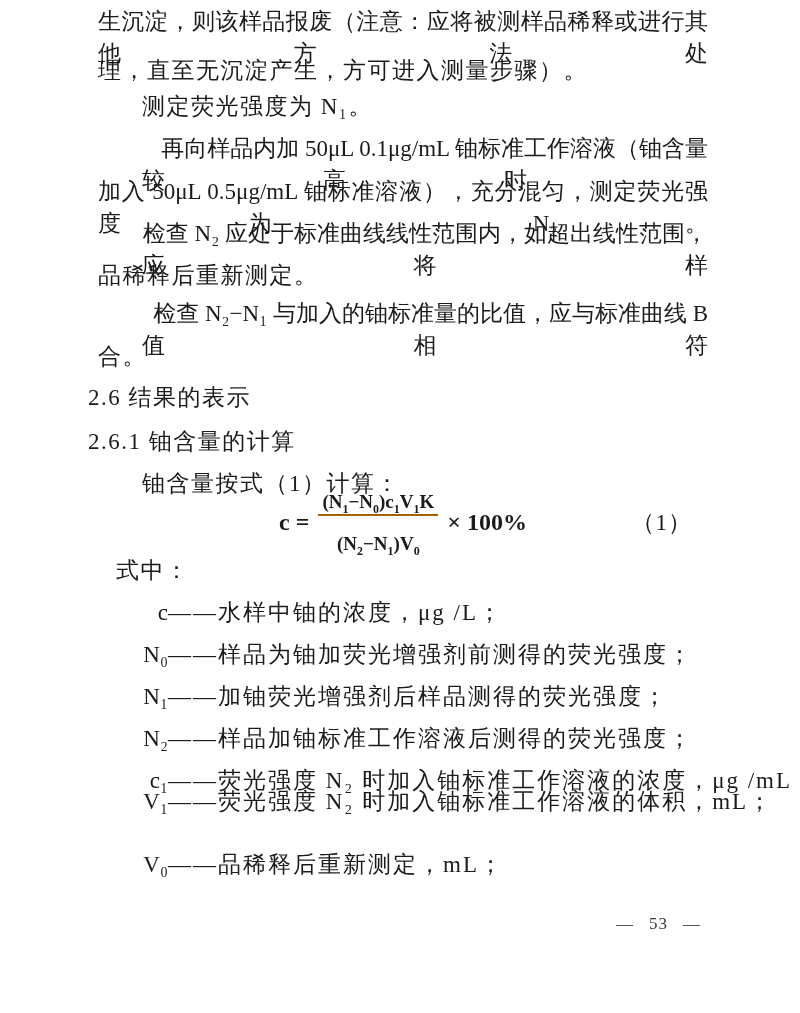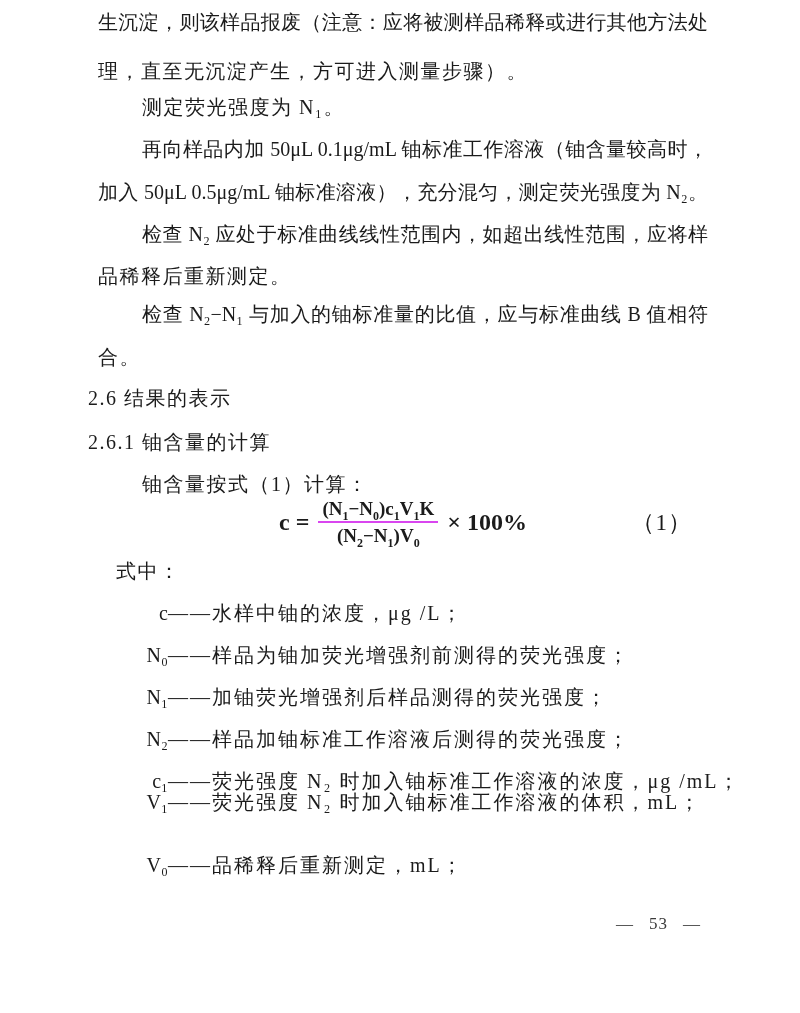--- a/index.html
+++ b/index.html
@@ -13,21 +13,21 @@
     overflow:hidden;
   }
   .content{
     position:absolute;
     left:98px;top:0;
     width:610px;height:1013px;
   }
   .line{
     position:absolute;
     left:0;
-    font-size:20px;
+    font-size:23px;
     line-height:32px;
     white-space:pre;
     letter-spacing:1.5px;
   }
   .just{
     white-space:normal;
     width:610px;
     text-align:justify;
     text-align-last:justify;
     letter-spacing:0;
@@ -61,22 +61,22 @@
     white-space:pre;
   }
   .frac{
     display:inline-flex;
     flex-direction:column;
     align-items:center;
     font-weight:600;
     font-size:19px;
     line-height:23px;
   }
-  .frac .num{border-bottom:2px solid #d946ef;padding:0 4px 1px 4px;white-space:nowrap;}
-  .frac .den{padding-top:1px;white-space:nowrap;}
+  .frac .num{border-bottom:2px solid #a16207;padding:0 4px 1px 4px;white-space:nowrap;}
+  .frac .den{padding-top:16px;white-space:nowrap;}
   .frac sub{font-size:12px;line-height:0;}
   .f-eqno{
     position:absolute;
     right:16px;top:50%;
     transform:translateY(-50%);
     font-size:23px;
     letter-spacing:1px;
   }
   
   .pageno{

